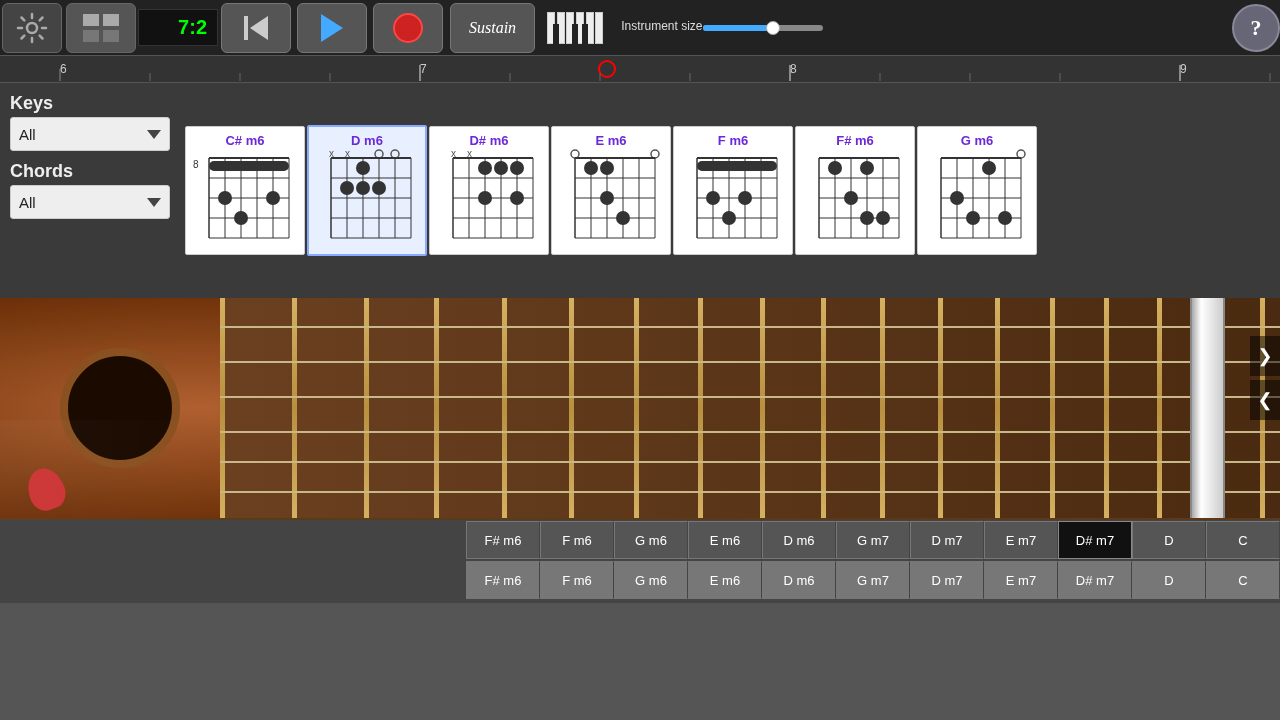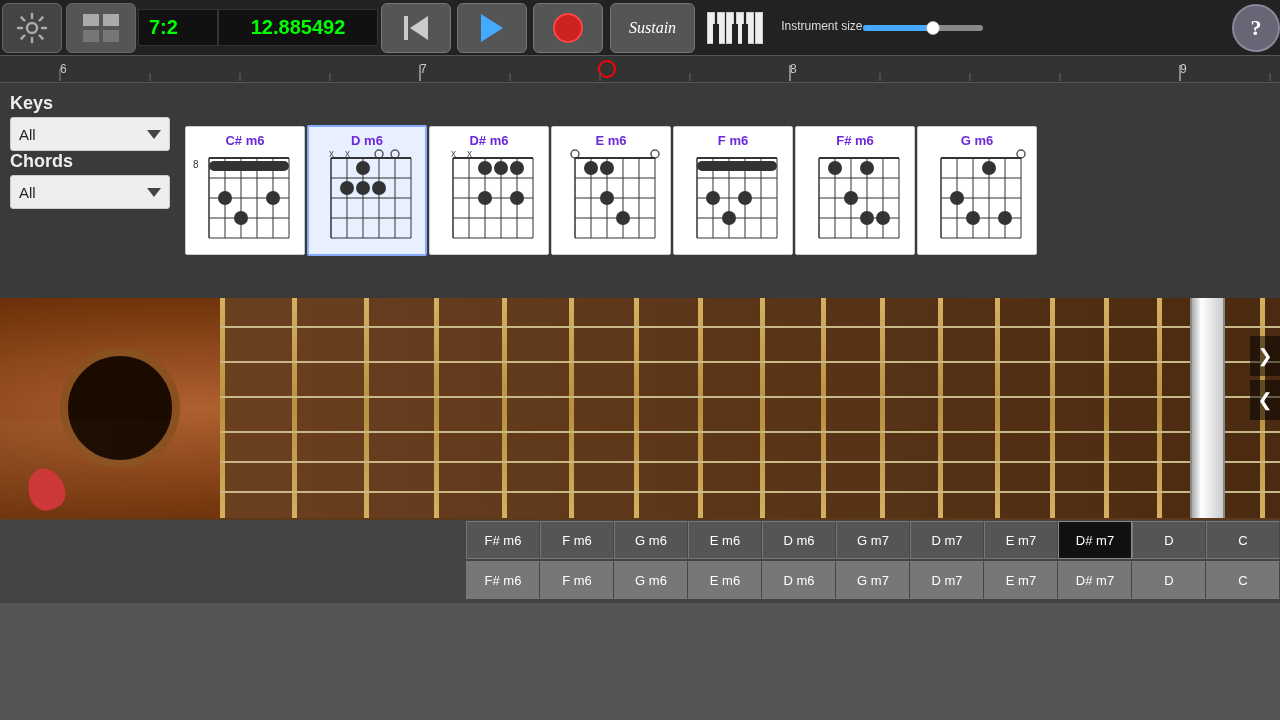--- a/index.html
+++ b/index.html
@@ -40,21 +40,21 @@
       margin: 0 2px;
     }
     .time-display {
       background: #111;
       color: #0f0;
       font-size: 20px;
       font-weight: bold;
       padding: 6px 10px;
       border: 1px solid #333;
       min-width: 80px;
-      text-align: left;
+      text-align: right;
     }
     .time-code {
       background: #111;
       color: #0f0;
       font-size: 20px;
       font-weight: bold;
       padding: 6px 14px;
       border: 1px solid #333;
       min-width: 160px;
       text-align: center;
@@ -222,20 +222,21 @@
       position: relative;
     }
 
     
     #left-panel {
       width: 185px;
       background: #3a3a3a;
       padding: 10px;
       display: flex;
       flex-direction: column;
+      gap: 10px;
       flex-shrink: 0;
     }
     .label-text {
       color: #eee;
       font-size: 18px;
       font-weight: bold;
       margin-bottom: 3px;
     }
     .dropdown-select {
       width: 160px;
@@ -465,21 +466,20 @@
   </div>
   <div class="grid-btn">
     <svg width="40" height="32" viewBox="0 0 40 32" fill="none">
       <rect x="2" y="2" width="16" height="12" fill="#aaa"></rect>
       <rect x="22" y="2" width="16" height="12" fill="#aaa"></rect>
       <rect x="2" y="18" width="16" height="12" fill="#777"></rect>
       <rect x="22" y="18" width="16" height="12" fill="#777"></rect>
     </svg>
   </div>
   <div class="time-display">7:2</div>
-  <div class="time-code">12.885492</div>
 
   <div class="play-btn">
     <div class="rewind-triangle">
       <div class="rewind-bar"></div>
       <div class="rewind-tri"></div>
     </div>
   </div>
   <div class="play-btn">
     <div class="play-triangle"></div>
   </div>

